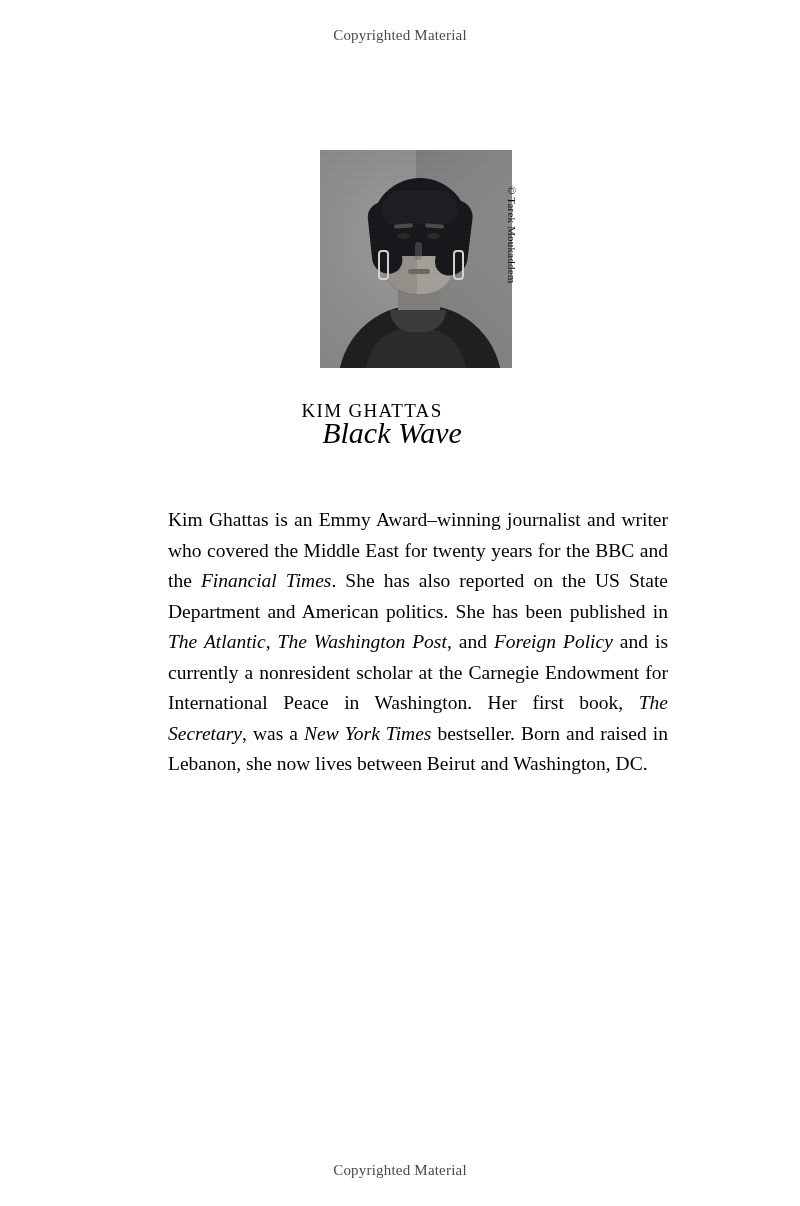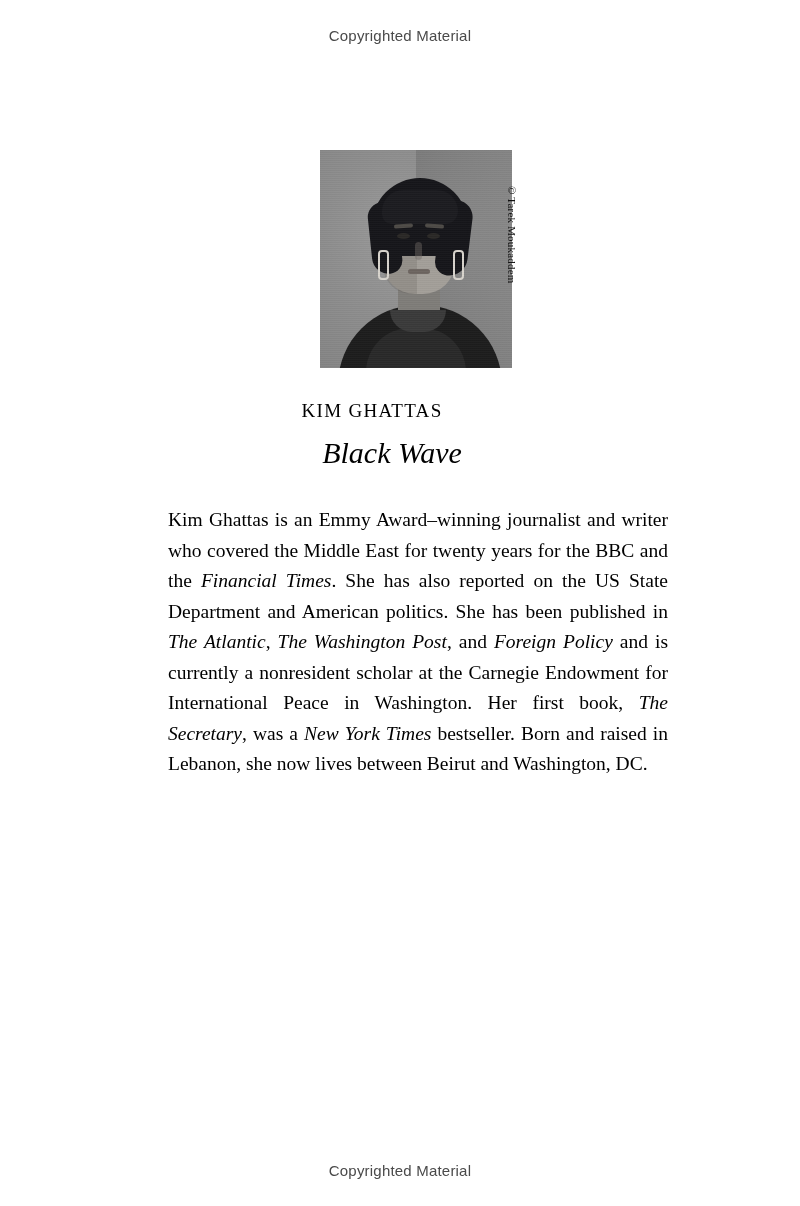--- a/index.html
+++ b/index.html
@@ -14,21 +14,21 @@
     font-family: "Liberation Serif", serif;
     color: #000000;
     overflow: hidden;
   }
 
   .watermark {
     position: absolute;
     left: 0;
     width: 800px;
     text-align: center;
-    font-family: Liberation Sans, sans-serif;
+    font-family: Liberation Serif, serif;
     font-size: 15px;
     color: #4a4a4a;
     letter-spacing: 0.2px;
   }
   .watermark-top { top: 27px; }
   .watermark-bottom { top: 1162px; }
 
   .photo-block {
     position: absolute;
     left: 320px;
@@ -190,21 +190,21 @@
     left: 0; top: 400px;
     width: 744px;
     text-align: center;
     font-size: 19px;
     letter-spacing: 1.3px;
     font-variant: small-caps;
   }
 
   .book-title {
     position: absolute;
-    left: 0; top: 436px;
+    left: 0; top: 416px;
     width: 784px;
     text-align: center;
     font-size: 30px;
     font-style: italic;
   }
 
   .bio {
     position: absolute;
     left: 168px;
     top: 505px;

